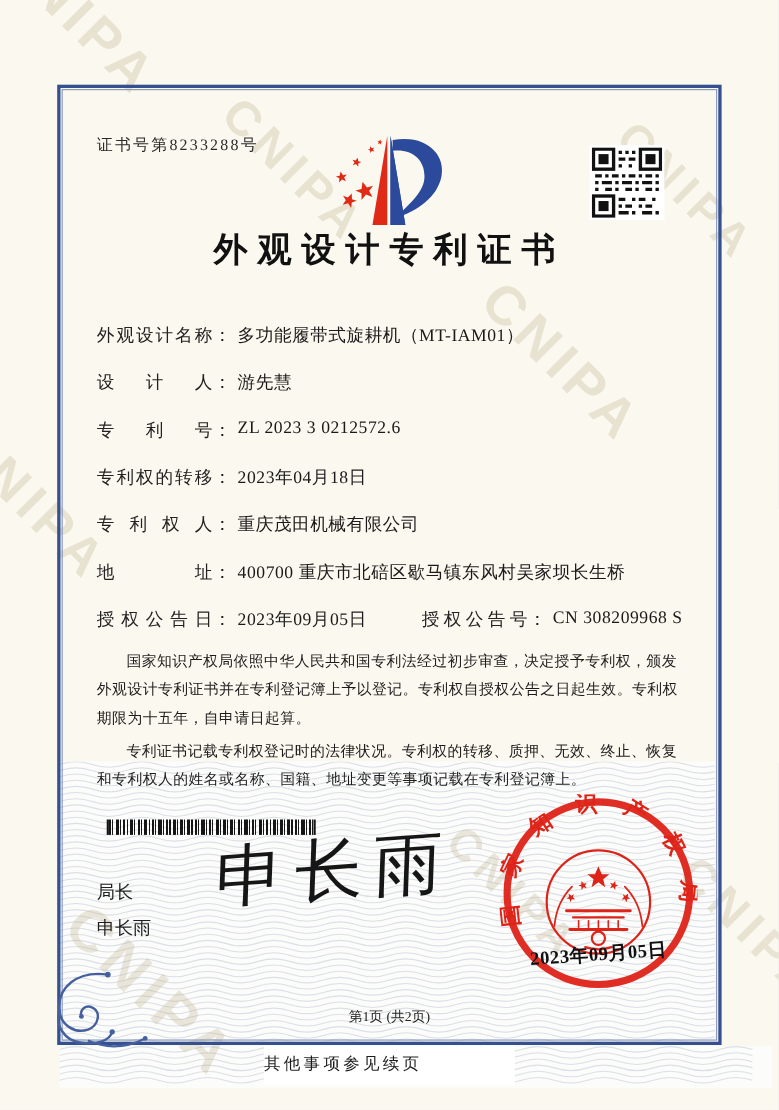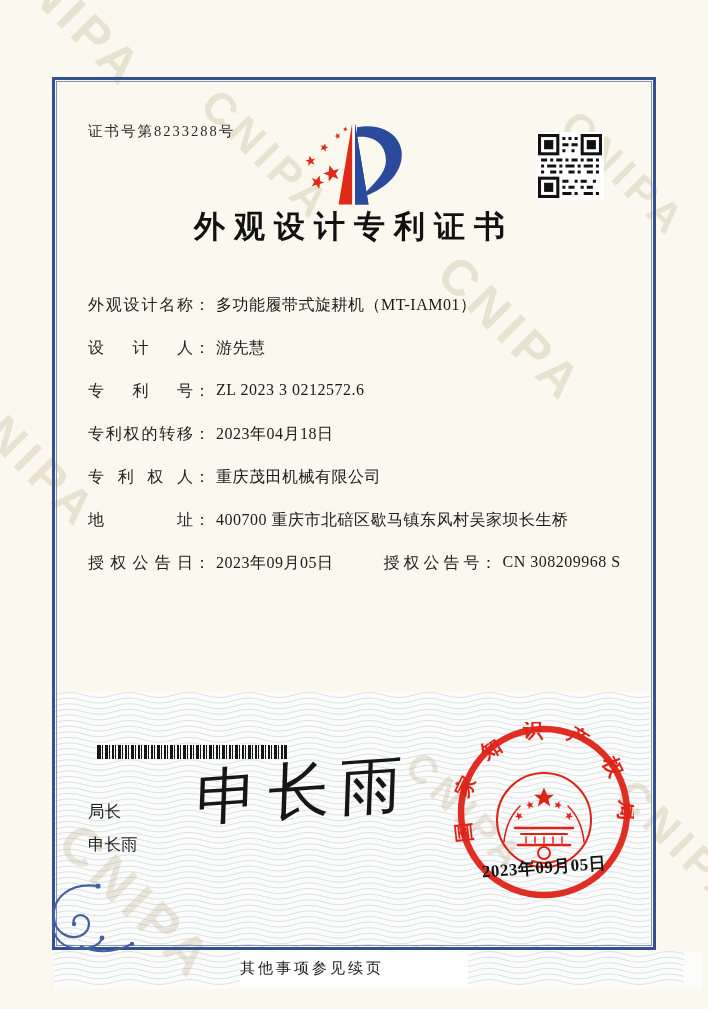--- a/index.html
+++ b/index.html
@@ -252,20 +252,22 @@
       </span>
       <span class="fgroup second">
         <span class="flabel narrow">授权公告号</span>
           <span class="fcolon">：</span>
         <span class="fvalue">CN 308209968 S</span>
       </span>
     </div>
   </div>
 
   <div class="bodytext">
+    <p>国家知识产权局依照中华人民共和国专利法经过初步审查，决定授予专利权，颁发外观设计专利证书并在专利登记簿上予以登记。专利权自授权公告之日起生效。专利权期限为十五年，自申请日起算。</p>
+    <p>专利证书记载专利权登记时的法律状况。专利权的转移、质押、无效、终止、恢复和专利权人的姓名或名称、国籍、地址变更等事项记载在专利登记簿上。</p>
   </div>
 
   <div class="barcode"></div>
 
   <div class="signer">
     <div>局长</div>
     <div>申长雨</div>
   </div>
   <div class="handwriting">申长雨</div>
 
@@ -289,20 +291,21 @@
         <path d="M-26 33 L26 33"></path>
         <circle cx="0" cy="41" r="6" stroke-width="2"></circle>
         <path d="M-40 30 Q-38 8 -24 -6" stroke-width="1.6"></path>
         <path d="M40 30 Q38 8 24 -6" stroke-width="1.6"></path>
         <path d="M-12 49 Q0 53 12 49" stroke-width="2"></path>
       </g>
     </g>
   </svg>
   <div class="seal-date">2023年09月05日</div>
 
+  <div class="page-info">第1页 (共2页)</div>
   <div class="cont-band">其他事项参见续页</div>
 
   <svg class="ornament" width="95" height="78" viewBox="0 0 95 78">
     <path d="M58 6 C30 2 12 18 14 38 C15 52 28 60 40 56 C50 52 52 40 44 36 C38 33 32 38 34 44" stroke-width="2.2"></path>
     <path d="M14 38 C10 52 18 66 34 68 C48 70 60 66 62 58" stroke-width="2.2"></path>
     <path d="M40 66 C58 74 76 72 92 64" stroke-width="2"></path>
     <circle cx="58" cy="6" r="2.6"></circle>
     <circle cx="34" cy="44" r="2.2"></circle>
     <circle cx="62" cy="58" r="2.4"></circle>
     <circle cx="92" cy="64" r="2.2"></circle>

